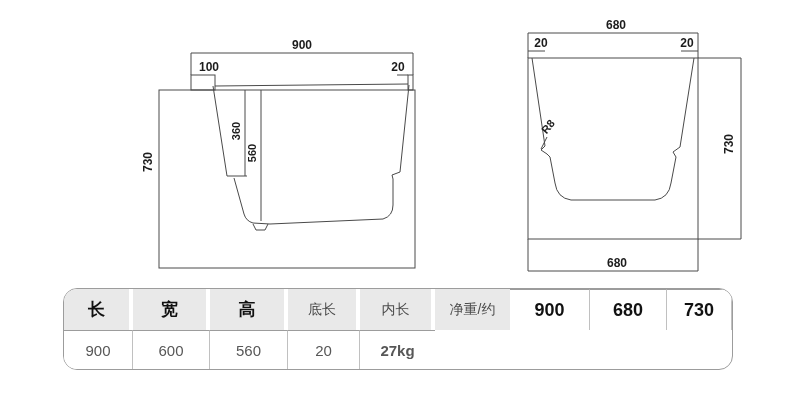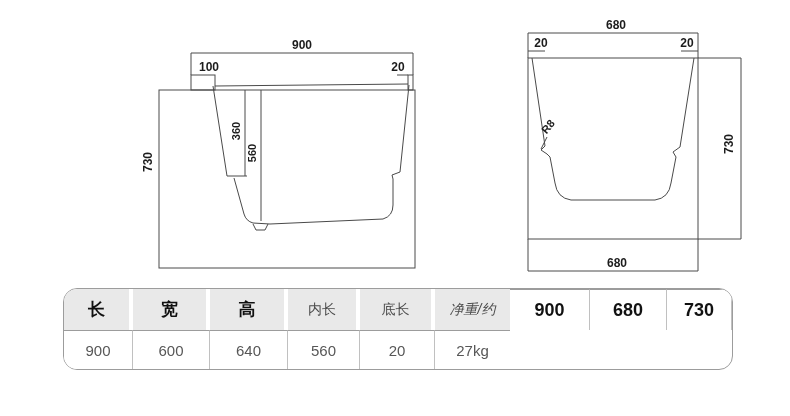--- a/index.html
+++ b/index.html
@@ -16,24 +16,24 @@
   .spec-table{
     position:absolute;left:63px;top:288px;width:670px;height:82px;
     border:1px solid #9c9c9c;border-radius:14px;overflow:hidden;
     display:grid;box-sizing:border-box;
     grid-template-columns:69px 77px 78px 72px 75px 75px 80px 77px 65px;
     grid-template-rows:41px 39px;
     background:#fff;
   }
   .cell{display:flex;align-items:center;justify-content:center;box-sizing:border-box;}
   .th{background:#e9e9e9;border-right:4px solid #ffffff;font-size:14px;color:#4c4c4c;}
-  .th.last{border-right:none;font-style:italic;}
+  .th.last{border-right:none;}
   .th.em{font-size:17px;font-weight:bold;color:#111111;}
   .td{background:#ffffff;border-right:1px solid #c0c0c0;border-top:1px solid #9c9c9c;font-size:15px;color:#575757;}
-  .td.last{border-right:none;}
+  .td.last{border-right:none;font-weight:bold;}
   .td.em{font-size:18px;font-weight:bold;color:#111111;}
 </style>
 </head>
 <body>
 
 <div class="stage">
 
   <svg class="drawing" width="790" height="285" viewBox="0 0 790 285">
 
     <g>
@@ -91,28 +91,27 @@
       <text class="dim11" transform="translate(551,129) rotate(-50)" text-anchor="middle">R8</text>
       <text class="dim12" transform="translate(733,144) rotate(-90)" text-anchor="middle">730</text>
       <text class="dim12" x="617" y="267" text-anchor="middle">680</text>
     </g>
   </svg>
 
   <div class="spec-table">
     <div class="cell th em">长</div>
     <div class="cell th em">宽</div>
     <div class="cell th em">高</div>
+    <div class="cell th">底长</div>
     <div class="cell th">内长</div>
-    <div class="cell th">底长</div>
     <div class="cell th last">净重/约</div>
 
     <div class="cell td em">900</div>
     <div class="cell td em">680</div>
     <div class="cell td em">730</div>
     <div class="cell td">900</div>
     <div class="cell td">600</div>
-    <div class="cell td">640</div>
     <div class="cell td">560</div>
     <div class="cell td">20</div>
     <div class="cell td last">27kg</div>
   </div>
 
 </div>
 
 </body></html>

